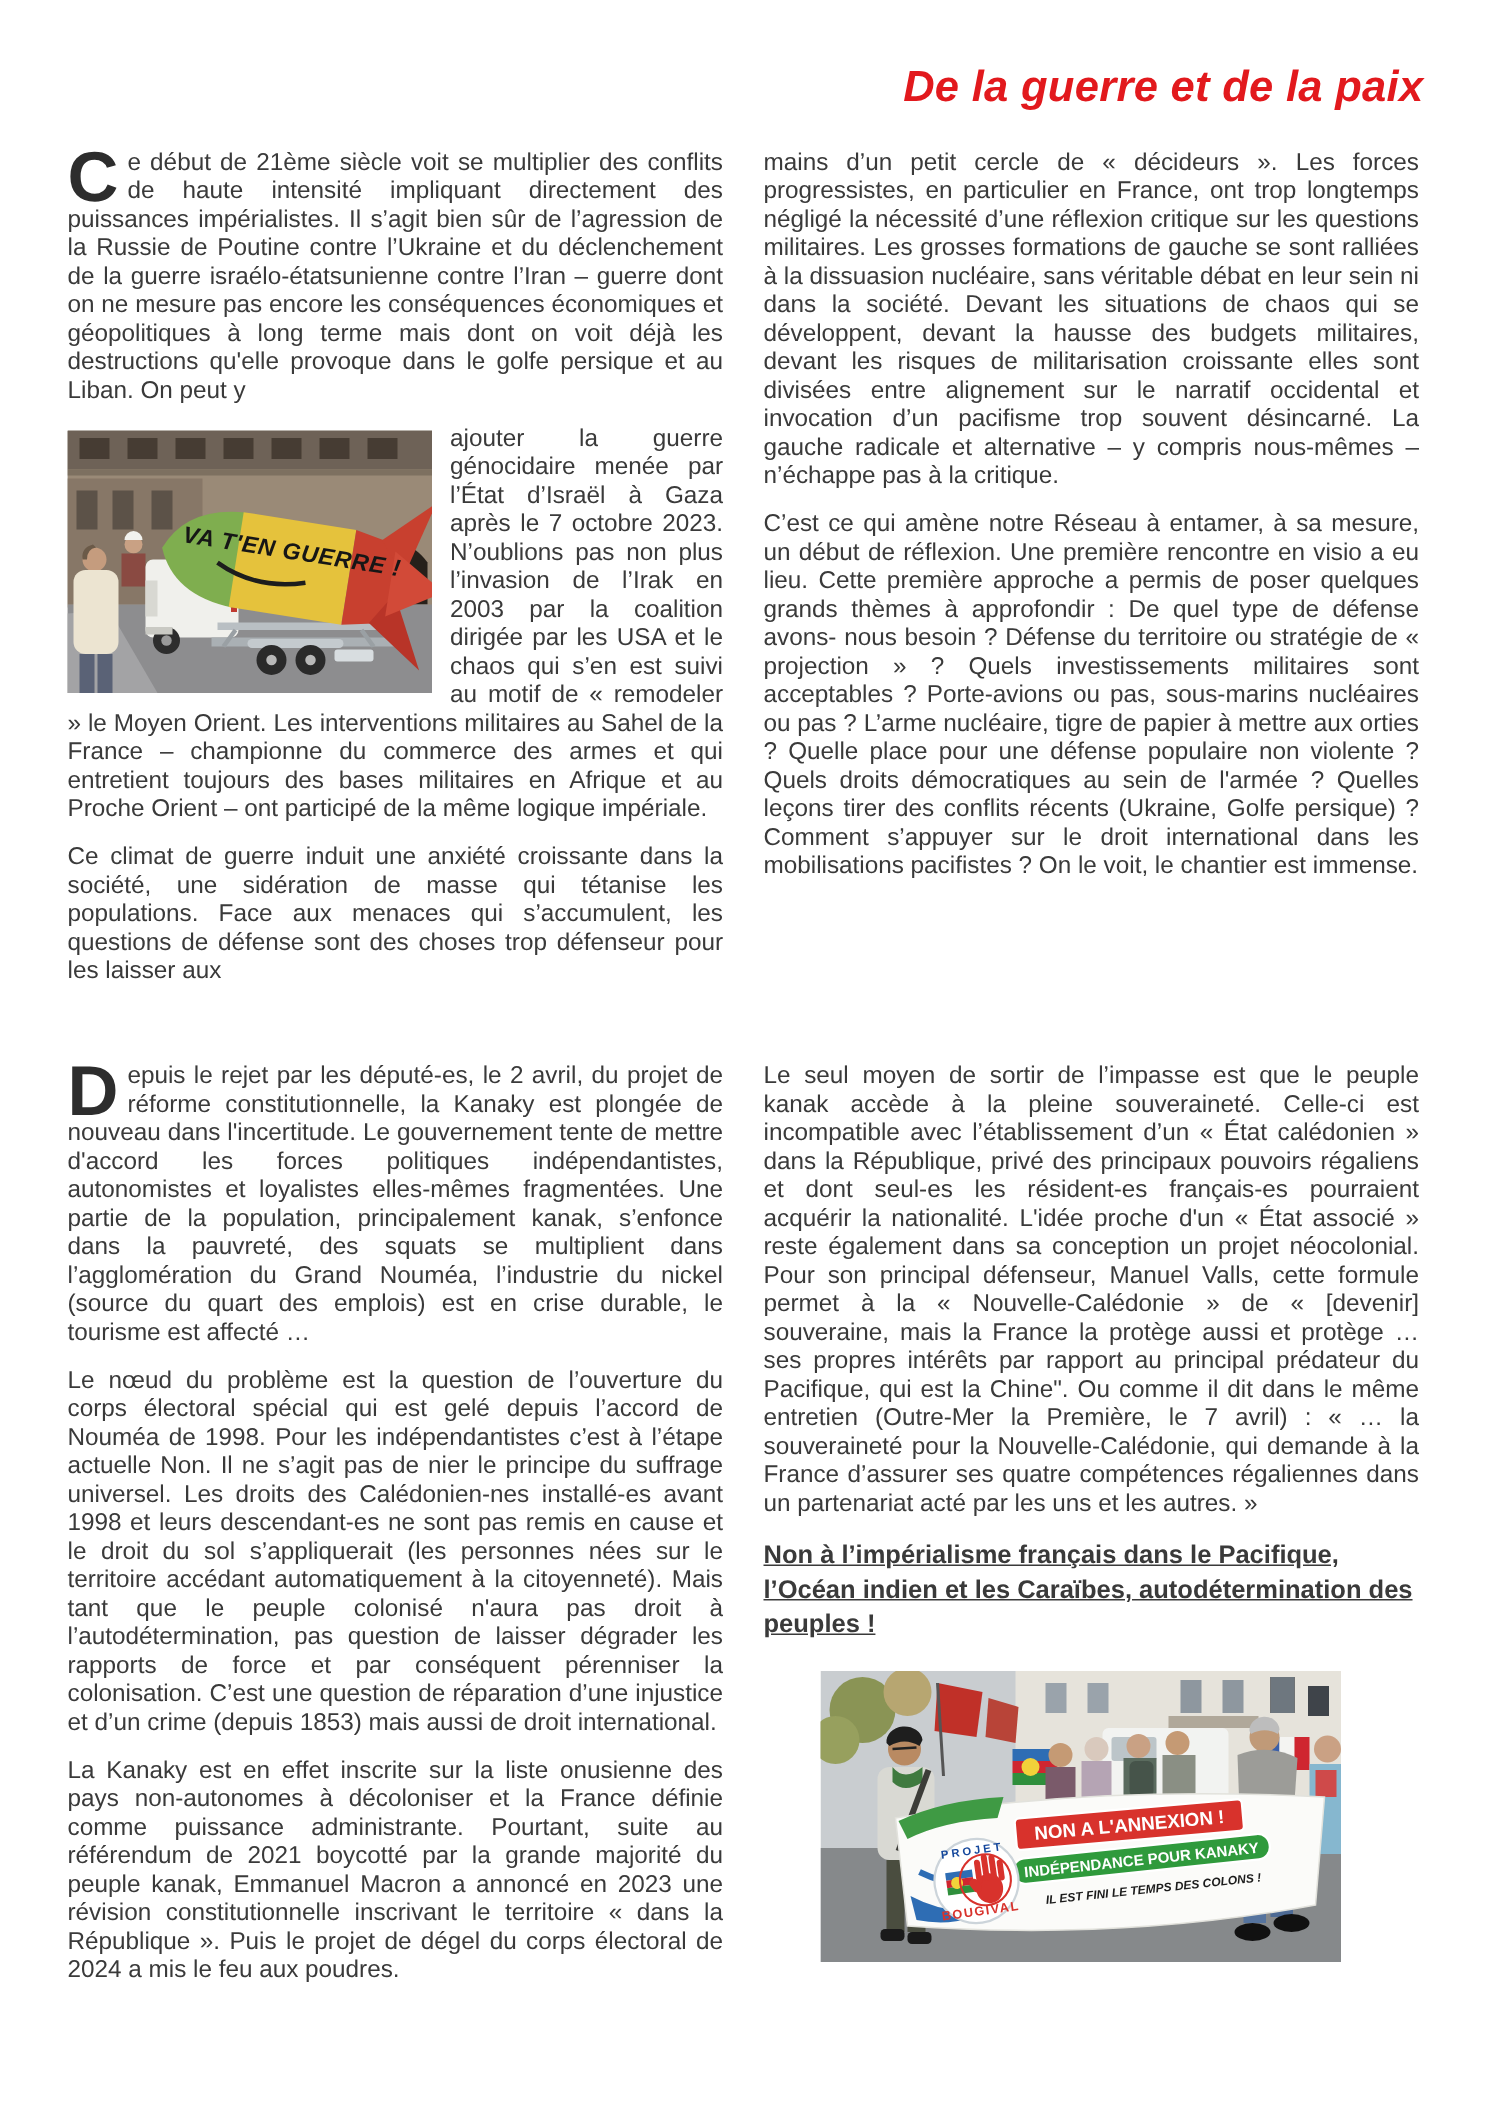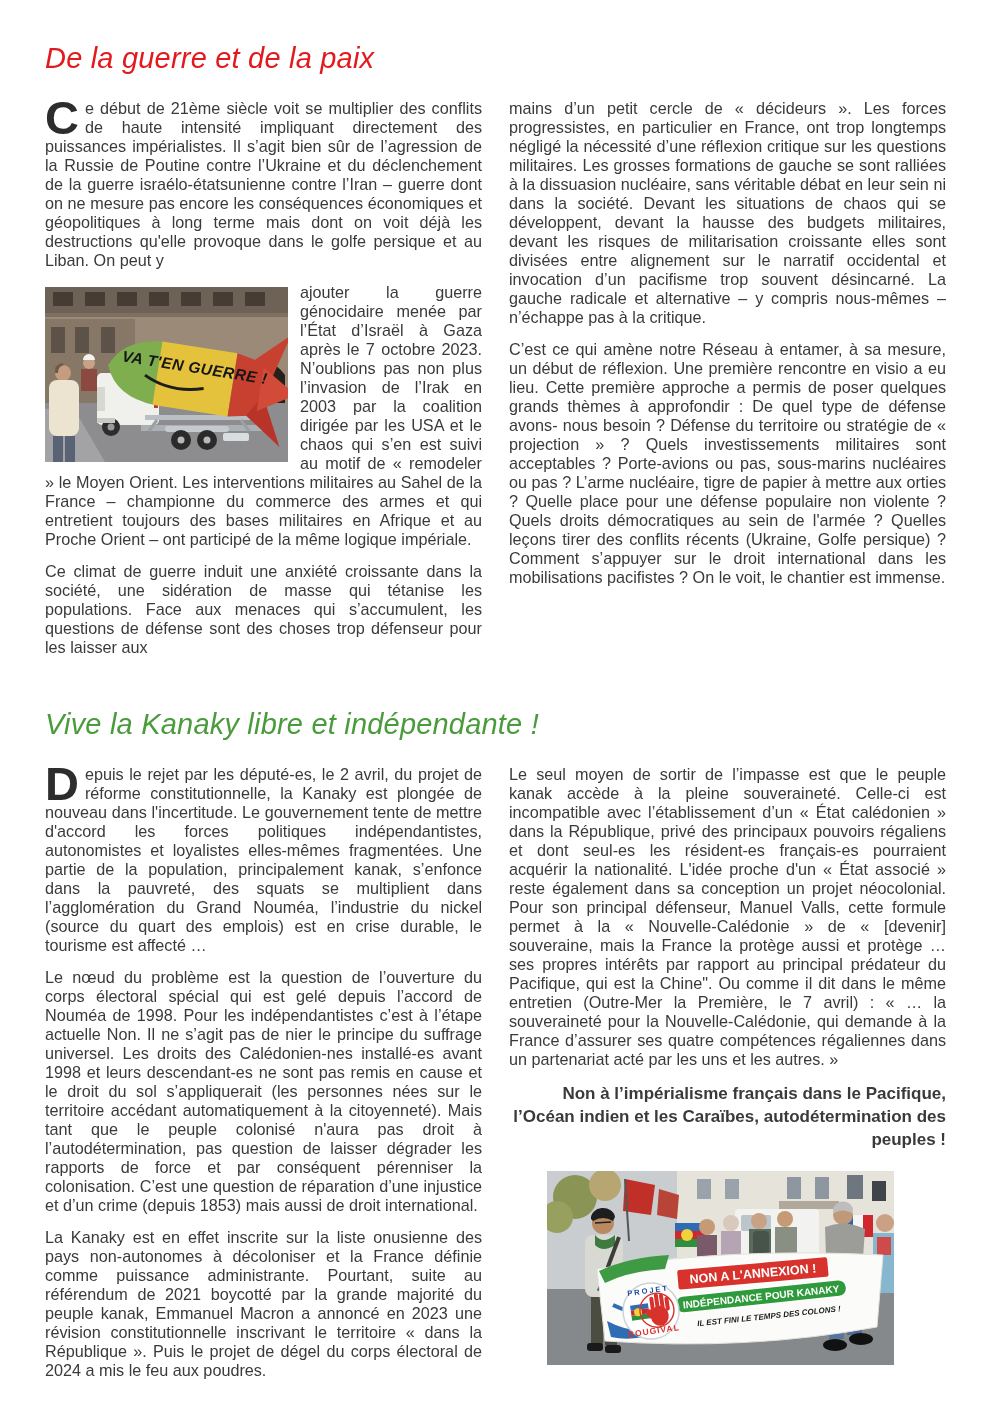--- a/index.html
+++ b/index.html
@@ -3,38 +3,38 @@
 <meta charset="utf-8">
 <style>
   html,body { margin:0; padding:0; background:#ffffff; }
   .page {
     width:992px; height:1403px; box-sizing:border-box;
     padding:42px 43px 0 45px; background:#ffffff;
     font-family:"Liberation Sans", sans-serif;
     color:#3a3a3a; overflow:hidden; position:relative;
   }
   .article-title {
-    margin:0 0 24px 0; text-align:left;
-    font-size:29px; font-weight:normal; font-style:italic;
+    margin:0 0 24px 0; text-align:right;
+    font-size:29px; font-weight:bold; font-style:italic;
     letter-spacing:0.2px;
   }
   .title-red   { color:#e2191d; }
   .title-green { color:#4a9b3c; }
   .columns { display:flex; gap:27px; }
   .col { width:437px; font-size:16.2px; line-height:19px; text-align:justify; }
   .col p, .col .wrap-para { margin:0 0 13px 0; }
   .dropcap {
     float:left; font-size:47px; line-height:36px; height:36px;
     font-weight:bold; color:#2d2d2d; margin:1px 6px 0 0;
   }
   .photo1 { float:left; margin:4px 12px 2px 0; display:block; }
   .wrap-para { overflow:visible; }
   .bold-para {
-    font-weight:bold; text-align:right;
-    font-size:17px; line-height:23px; margin:16px 0 0 0;
+    font-weight:bold; text-align:left;
+    font-size:17px; line-height:23px; margin:16px 0 0 0;text-decoration:underline;
   }
   .photo2 { display:block; margin:20px 0 0 38px; }
   .section-2 { margin-top:38px; }
   svg text { font-family:"Liberation Sans", sans-serif; }
 </style>
 </head>
 <body>
 
 <div class="page">
 
@@ -124,21 +124,20 @@
       </div>
 
       <div class="col">
         <p>mains d’un petit cercle de « décideurs ». Les forces progressistes, en particulier en France, ont trop longtemps négligé la nécessité d’une réflexion critique sur les questions militaires. Les grosses formations de gauche se sont ralliées à la dissuasion nucléaire, sans véritable débat en leur sein ni dans la société. Devant les situations de chaos qui se développent, devant la hausse des budgets militaires, devant les risques de militarisation croissante elles sont divisées entre alignement sur le narratif occidental et invocation d’un pacifisme trop souvent désincarné. La gauche radicale et alternative – y compris nous-mêmes – n’échappe pas à la critique.</p>
         <p>C’est ce qui amène notre Réseau à entamer, à sa mesure, un début de réflexion. Une première rencontre en visio a eu lieu. Cette première approche a permis de poser quelques grands thèmes à approfondir : De quel type de défense avons- nous besoin ? Défense du territoire ou stratégie de « projection » ? Quels investissements militaires sont acceptables ? Porte-avions ou pas, sous-marins nucléaires ou pas ? L’arme nucléaire, tigre de papier à mettre aux orties ? Quelle place pour une défense populaire non violente ? Quels droits démocratiques au sein de l'armée ? Quelles leçons tirer des conflits récents (Ukraine, Golfe persique) ? Comment s’appuyer sur le droit international dans les mobilisations pacifistes ? On le voit, le chantier est immense.</p>
       </div>
     </div>
   </section>
 
   <section class="section-2">
-    <h1 class="article-title title-green">Vive la Kanaky libre et indépendante !</h1>
 
     <div class="columns">
 
       <div class="col">
         <p><span class="dropcap">D</span><span>epuis le rejet par les député-es, le 2 avril, du projet de réforme constitutionnelle, la Kanaky est plongée de nouveau dans l'incertitude. Le gouvernement tente de mettre d'accord les forces politiques indépendantistes, autonomistes et loyalistes elles-mêmes fragmentées. Une partie de la population, principalement kanak, s’enfonce dans la pauvreté, des squats se multiplient dans l’agglomération du Grand Nouméa, l’industrie du nickel (source du quart des emplois) est en crise durable, le tourisme est affecté …</span></p>
         <p>Le nœud du problème est la question de l’ouverture du corps électoral spécial qui est gelé depuis l’accord de Nouméa de 1998. Pour les indépendantistes c’est à l’étape actuelle Non. Il ne s’agit pas de nier le principe du suffrage universel. Les droits des Calédonien-nes installé-es avant 1998 et leurs descendant-es ne sont pas remis en cause et le droit du sol s’appliquerait (les personnes nées sur le territoire accédant automatiquement à la citoyenneté). Mais tant que le peuple colonisé n'aura pas droit à l’autodétermination, pas question de laisser dégrader les rapports de force et par conséquent pérenniser la colonisation. C’est une question de réparation d’une injustice et d’un crime (depuis 1853) mais aussi de droit international.</p>
         <p>La Kanaky est en effet inscrite sur la liste onusienne des pays non-autonomes à décoloniser et la France définie comme puissance administrante. Pourtant, suite au référendum de 2021 boycotté par la grande majorité du peuple kanak, Emmanuel Macron a annoncé en 2023 une révision constitutionnelle inscrivant le territoire «  dans la République ». Puis le projet de dégel du corps électoral de 2024 a mis le feu aux poudres.</p>
       </div>
 
       <div class="col">

